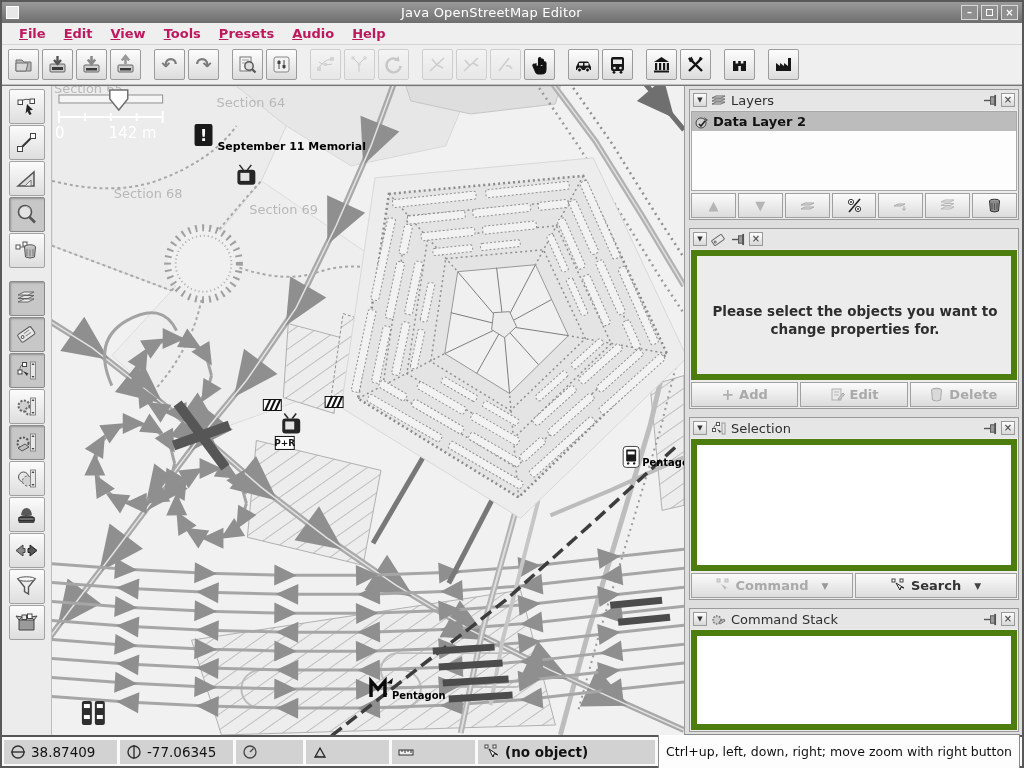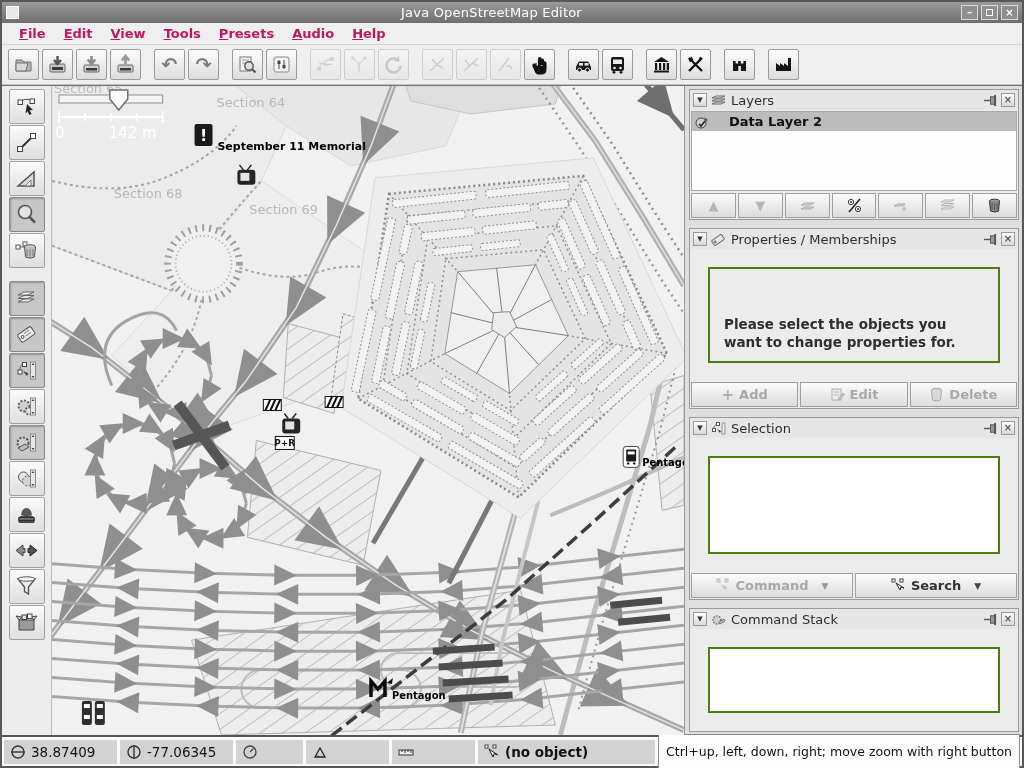--- a/index.html
+++ b/index.html
@@ -41,28 +41,28 @@
   
   .rightcol { width:338px; background:#dedede; border-left:1px solid #9a9a9a; padding:3px 3px 3px 4px; display:flex; flex-direction:column; flex:0 0 auto; }
   .panel { background:#ececec; border:1px solid #9a9a9a; display:flex; flex-direction:column; }
   .panel-header { height:20px; display:flex; align-items:center; padding:0 3px; background:#e6e6e6; }
   .ph-collapse { width:14px; height:14px; background:linear-gradient(#fdfdfd,#d8d8d8); border:1px solid #9a9a9a; font-size:7px; color:#333; text-align:center; line-height:12px; margin-right:4px; }
   .ph-icon { margin-right:5px; display:flex; }
   .ph-icon svg { width:15px; height:15px; }
   .ph-title { font-size:13px; font-weight:normal; color:#2e2e2e; flex:1; }
   .ph-pin { display:flex; margin-right:3px; }
   .ph-close { width:14px; height:14px; background:linear-gradient(#fdfdfd,#d8d8d8); border:1px solid #9a9a9a; font-size:10px; color:#555; text-align:center; line-height:12px; font-weight:bold; }
-  .panel-body { background:#fff; border:2px solid #4d7c0f; margin:18px; flex:1; }
+  .panel-body { background:#fff; border:6px solid #4d7c0f; margin:1px; flex:1;text-align:center; }
   .panel-btnrow { display:flex; flex:0 0 auto; }
   .pbtn { flex:1; height:25px; background:linear-gradient(#fbfbfb,#dcdcdc); border:1px solid #a0a0a0; margin:1px; display:flex; align-items:center; justify-content:center; font-size:13px; font-weight:bold; color:#333; gap:5px; }
   .pbtn.dis { color:#a9a9a9; }
   .pbtn svg { width:15px; height:15px; }
   .layers-list { background:#fdfdfd; border:1px solid #a8a8a8; margin:1px; height:80px; }
   .layer-row { height:19px; background:#bcbcbc; display:flex; align-items:center; padding:0 3px; gap:4px; }
-  .layer-row span { font-size:13px; font-weight:bold; color:#111;margin-left:16px; }
+  .layer-row span { font-size:13px; font-weight:bold; color:#111; }
   .layer-row svg { width:14px; height:14px; }
   .props-msg { font-size:13.5px; font-weight:bold; color:#2e2e2e; padding:46px 12px 0 14px; line-height:1.35; }
   .dd-arrow { font-size:9px; color:#444; margin-left:8px; }
 
   
   .statusbar { height:31px; background:#fafafa; border-top:2px solid #555; display:flex; align-items:center; padding:0 2px; gap:3px; flex:0 0 auto; }
   .sseg { background:#d2d2d2; height:24px; display:flex; align-items:center; padding:0 6px; gap:5px; font-size:13.5px; color:#111; }
   .sseg svg { width:16px; height:16px; flex:0 0 auto; }
   .shelp { margin-left:auto; background:#fdfdfd; border:1px solid #8a8a8a; height:36px; display:flex; align-items:center; padding:0 7px; font-size:12.5px; color:#111; }
 </style>
@@ -665,21 +665,20 @@
         <div class="panel-header">
           <span class="ph-collapse">▼</span>
           <span class="ph-icon">
               <svg viewBox="0 0 15 15">
                 <g transform="rotate(-35 7 8)">
                   <rect x="1" y="5" width="12" height="6" rx="1" fill="#e8e8e8" stroke="#666"></rect>
                   <circle cx="3.5" cy="8" r="1" fill="#fff" stroke="#666"></circle>
                 </g>
               </svg>
             </span>
-          <span class="ph-title">Properties / Memberships</span>
           <span class="ph-pin">
               <svg viewBox="0 0 16 14" width="15" height="13">
                 <line x1="1" y1="7" x2="8" y2="7" stroke="#555" stroke-width="1.5"></line>
                 <rect x="8" y="3" width="5" height="8" fill="#9a9a9a" stroke="#555"></rect>
                 <line x1="13" y1="1" x2="13" y2="13" stroke="#555" stroke-width="2"></line>
               </svg>
             </span>
           <span class="ph-close">×</span>
         </div>
         <div class="panel-body" style="background:#ececec;">

